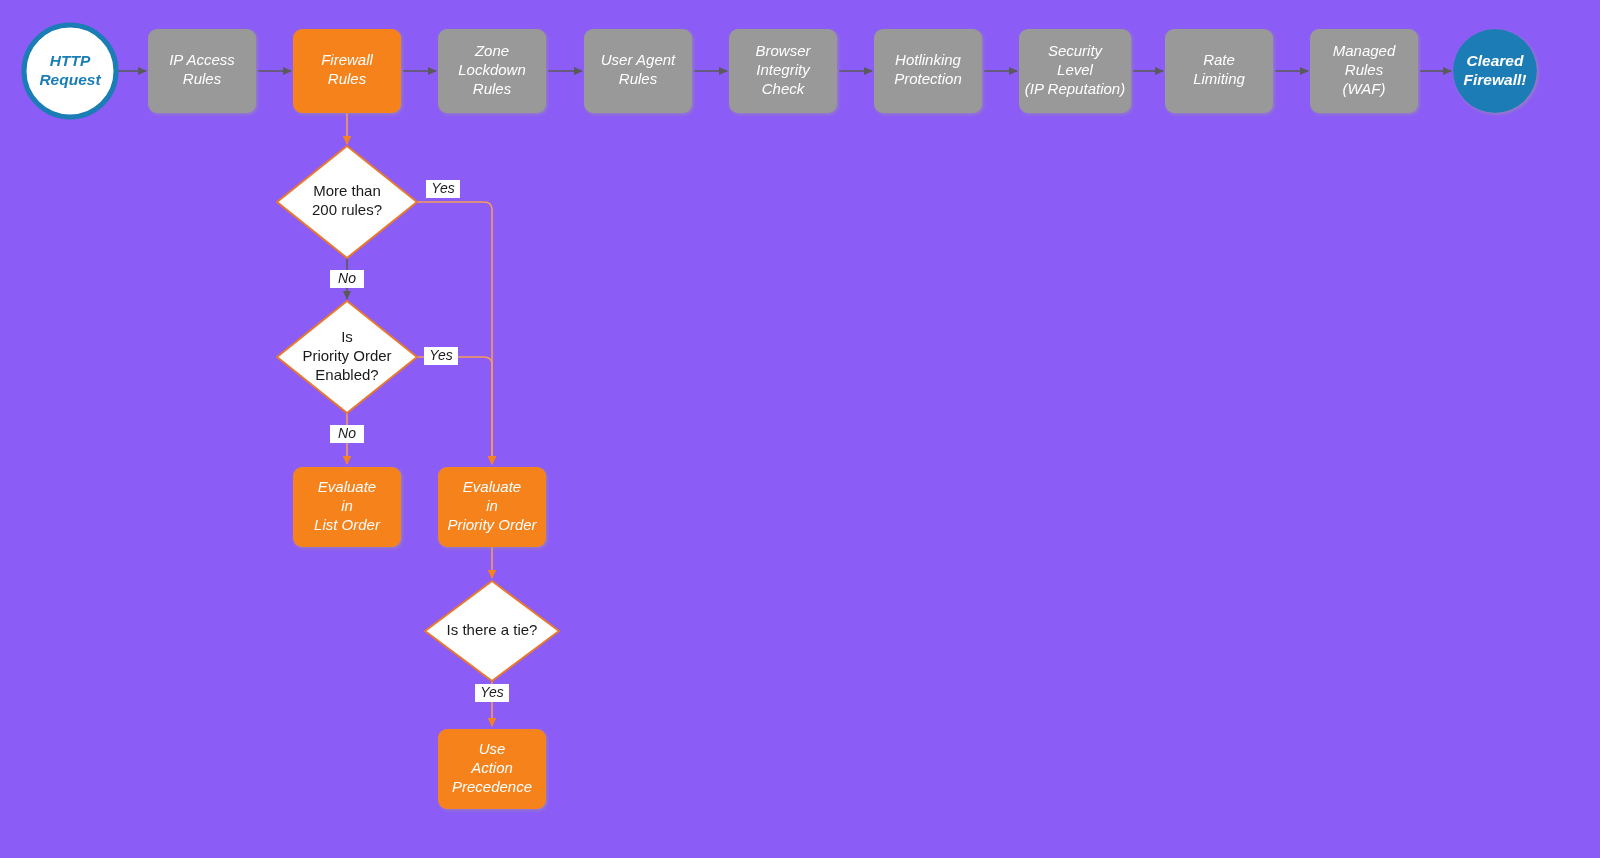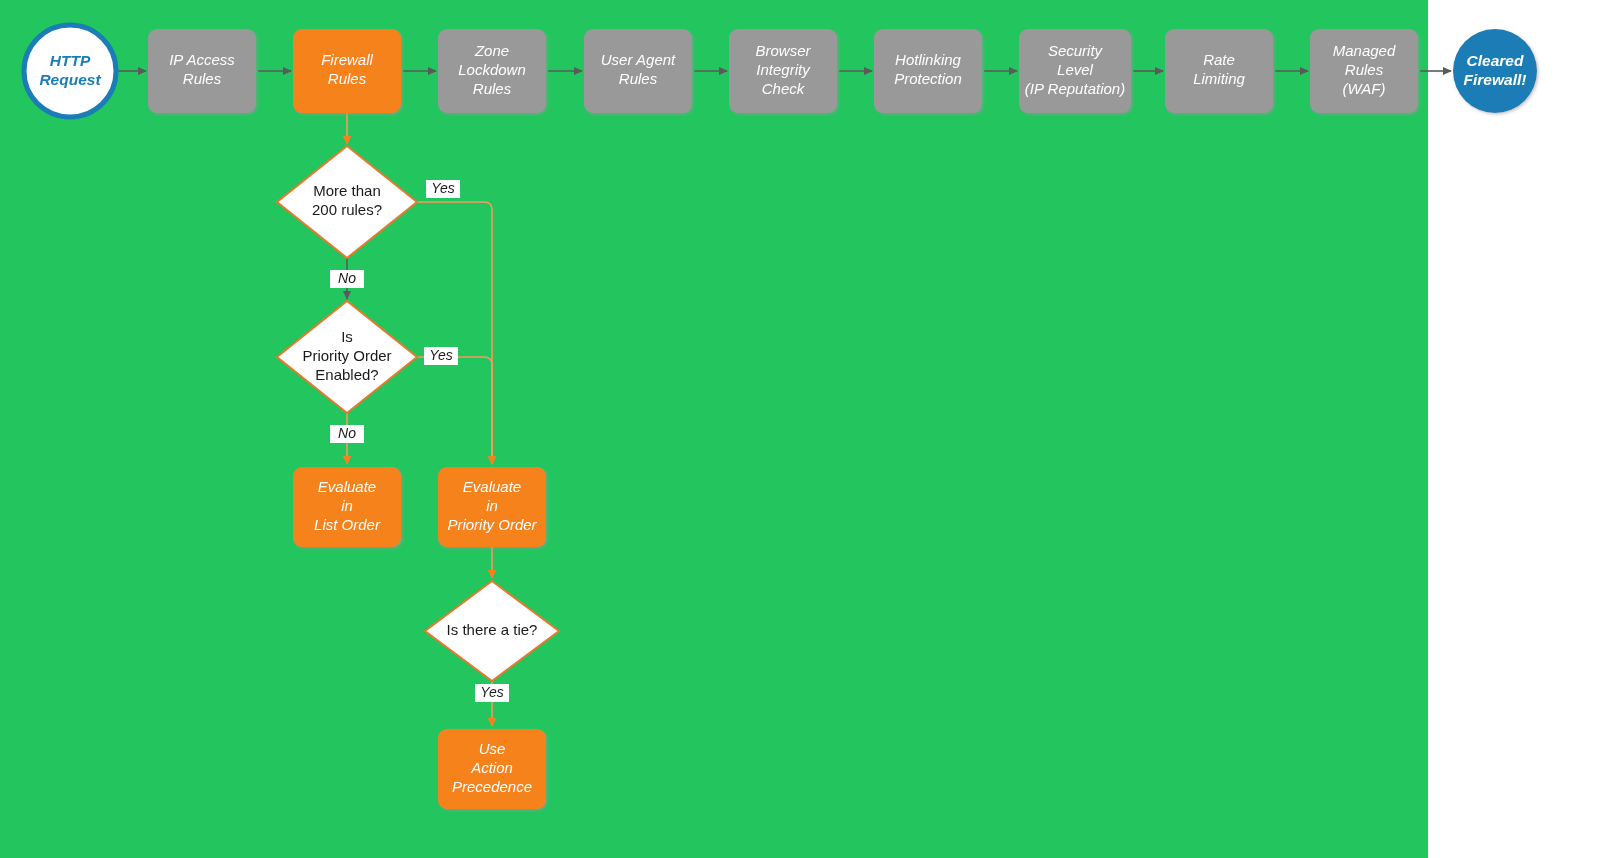--- a/index.html
+++ b/index.html
@@ -9,23 +9,23 @@
     background: #ffffff;
   }
   body {
     width: 1600px;
     height: 858px;
     font-family: "Liberation Sans", sans-serif;
     overflow: hidden;
   }
   #diagram-root {
     position: relative;
-    width: 1428px;
+    width: 1600px;
     height: 858px;
-    background: #22c55e;
+    background: #8b5cf6;
   }
   svg.flow-canvas {
     display: block;
     width: 1600px;
     height: 858px;
   }
   .node-label {
     font-family: "Liberation Sans", sans-serif;
     font-size: 15px;
     text-anchor: middle;

